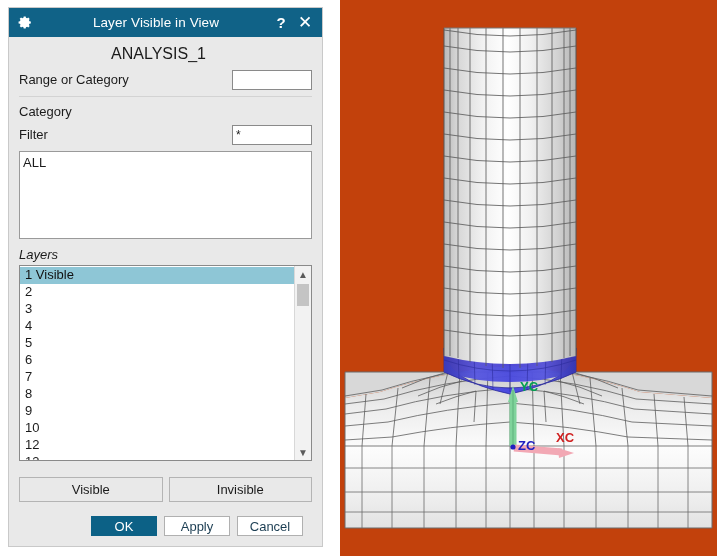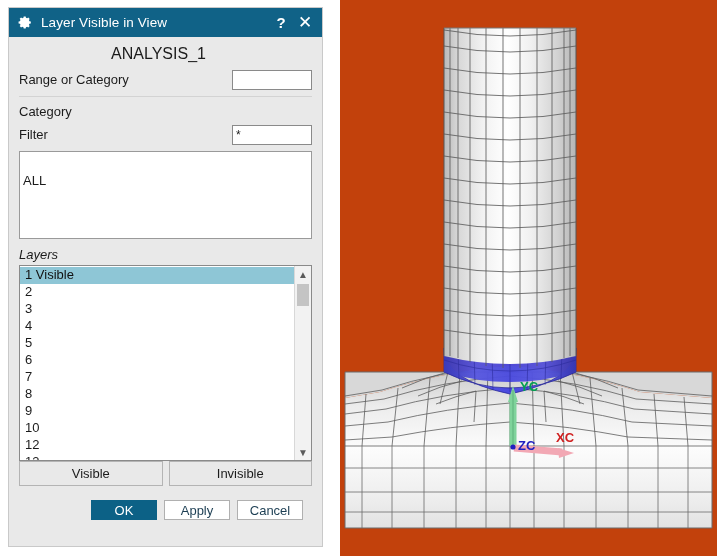--- a/index.html
+++ b/index.html
@@ -43,20 +43,21 @@
     margin-right: 8px;
     display: block;
   }
   #titlebar .title-text {
     color: #ffffff;
     font-size: 13.5px;
     letter-spacing: .1px;
     flex: 1 1 auto;
     white-space: nowrap;
     overflow: hidden;
+    text-align: center;
   }
   #titlebar .tb-btn {
     color: #ffffff;
     font-size: 15px;
     line-height: 1;
     width: 20px;
     text-align: center;
     cursor: default;
     user-select: none;
   }
@@ -120,21 +121,20 @@
     border: 1px solid #9a9a9a;
     box-sizing: border-box;
     margin-top: 3px;
     padding: 2px 3px;
     overflow: hidden;
   }
   #category-box .cat-item {
     font-size: 13px;
     color: #1b1b1b;
     line-height: 17px;
-    margin-top: 18px;
   }
 
   .layers-label {
     font-size: 13px;
     color: #1b1b1b;
     padding: 8px 0 3px 0;
     font-style: italic;
   }
 
   
@@ -190,21 +190,21 @@
     left: 2px;
     right: 2px;
     height: 22px;
     background: #c4c4c4;
   }
 
   
   #vis-row {
     display: flex;
     gap: 6px;
-    margin-top: 0;
+    margin-top: 16px;
     justify-content: center;
   }
   .btn-wide {
     flex: 1 1 0;
     height: 25px;
     background: #e9e9e9;
     border: 1px solid #b4b4b4;
     font-family: "Liberation Sans", sans-serif;
     font-size: 13px;
     color: #1b1b1b;

